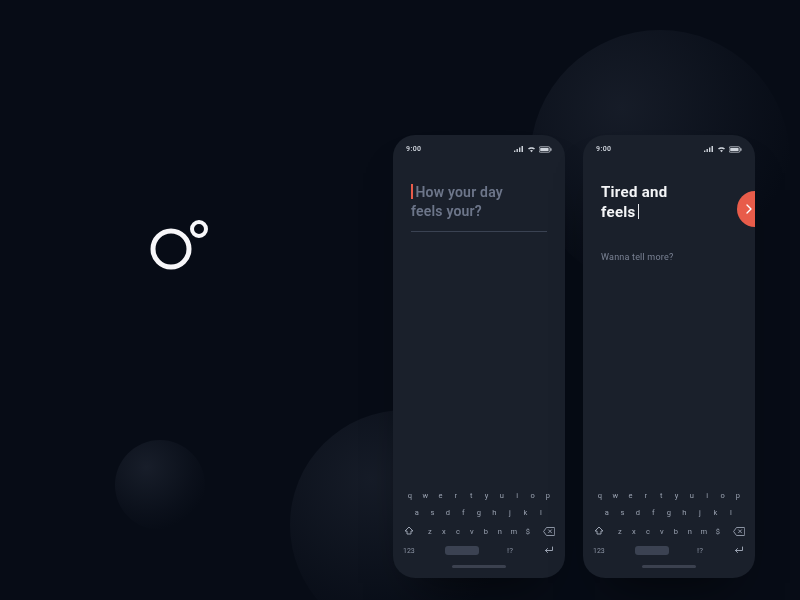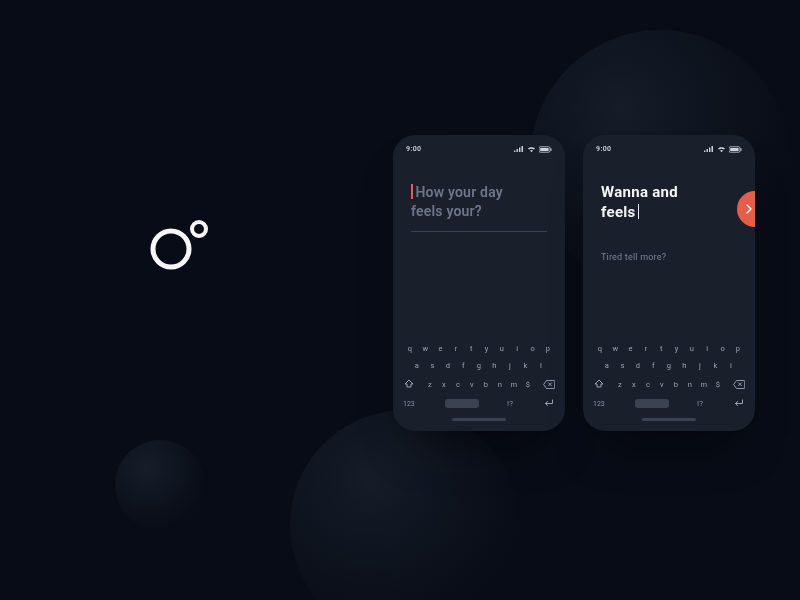--- a/index.html
+++ b/index.html
@@ -34,21 +34,21 @@
   
   .phones {
     position: absolute;
     top: 135px;
     left: 393px;
     display: flex;
     gap: 18px;
   }
   .phone {
     width: 172px;
-    height: 296px;
+    height: 443px;
     background: #1a202b;
     border-radius: 22px;
     position: relative;
     overflow: hidden;
     box-shadow: 0 30px 50px -25px rgba(0,0,0,.6);
   }
 
   
   .statusbar {
     position: absolute;
@@ -296,25 +296,25 @@
       </span>
     </div>
 
     <div class="fab">
       <svg width="10" height="10" viewBox="0 0 10 10">
         <path d="M3 1l4 4-4 4" fill="none" stroke="#fff" stroke-width="1.4" stroke-linecap="round" stroke-linejoin="round"></path>
       </svg>
     </div>
 
     <div class="content">
-      <div class="headline">Wanna and</div>
+      <div class="headline">Tired and</div>
       <div class="headline">
         <span>feels</span><span class="cursor-after"></span>
       </div>
-      <div class="sub">Tired tell more?</div>
+      <div class="sub">Wanna tell more?</div>
     </div>
 
     <div class="keyboard">
         <div class="krow r1">
           <div class="key">q</div>
           <div class="key">w</div>
           <div class="key">e</div>
           <div class="key">r</div>
           <div class="key">t</div>
           <div class="key">y</div>

